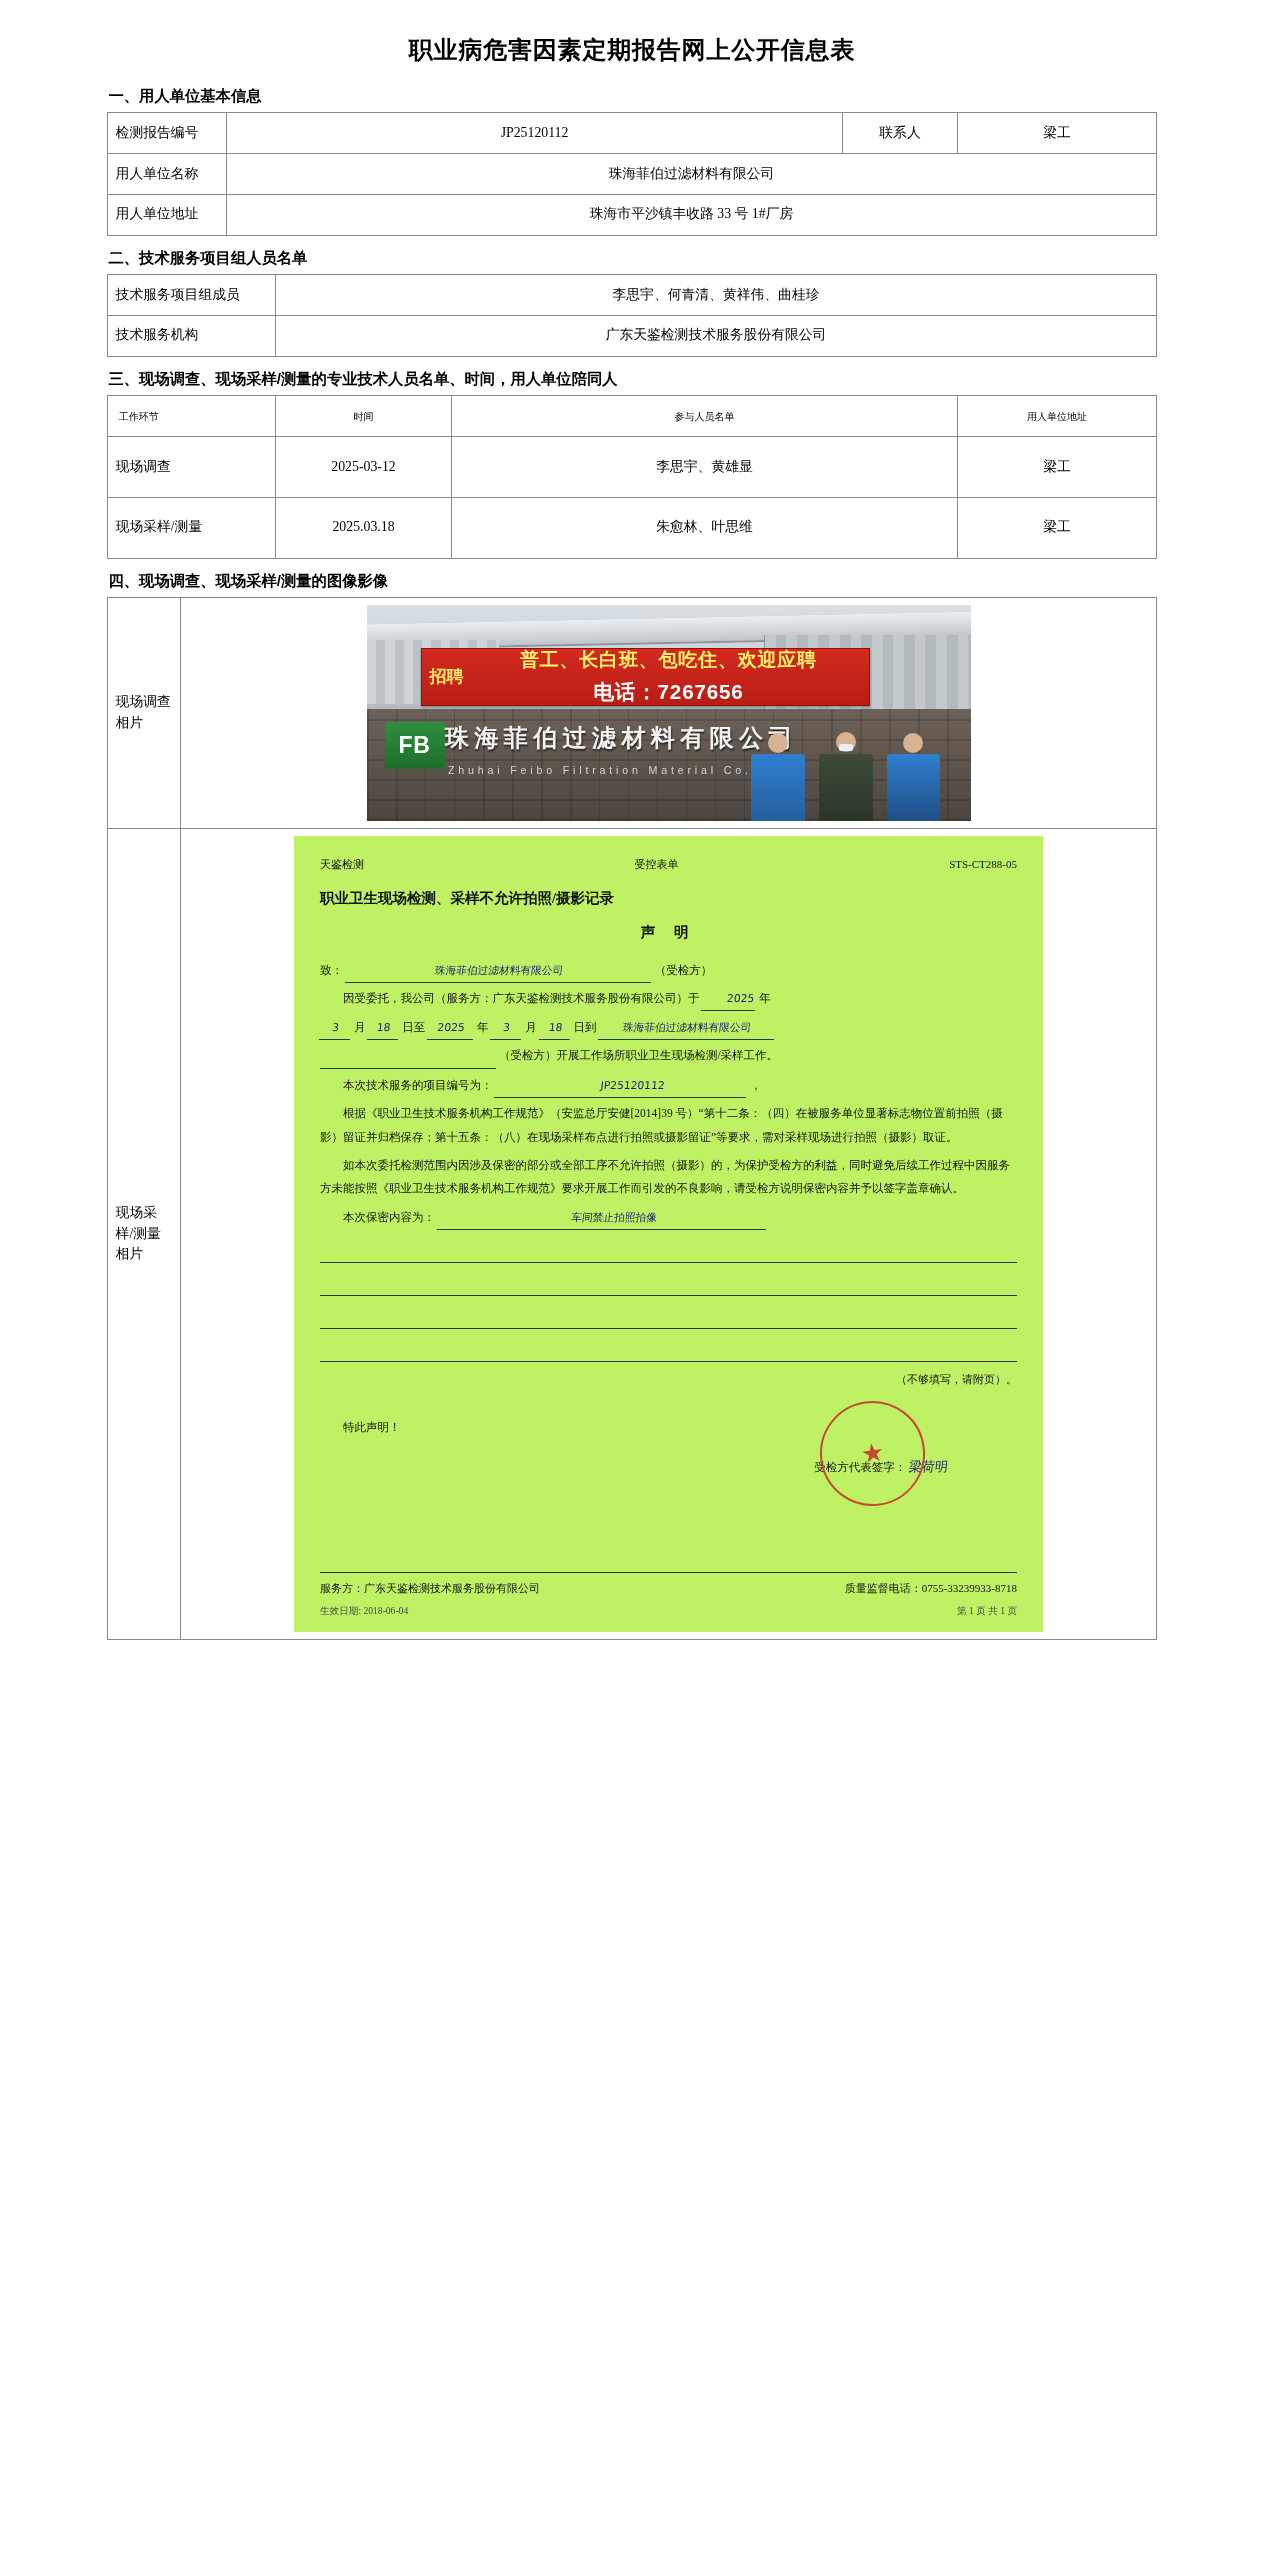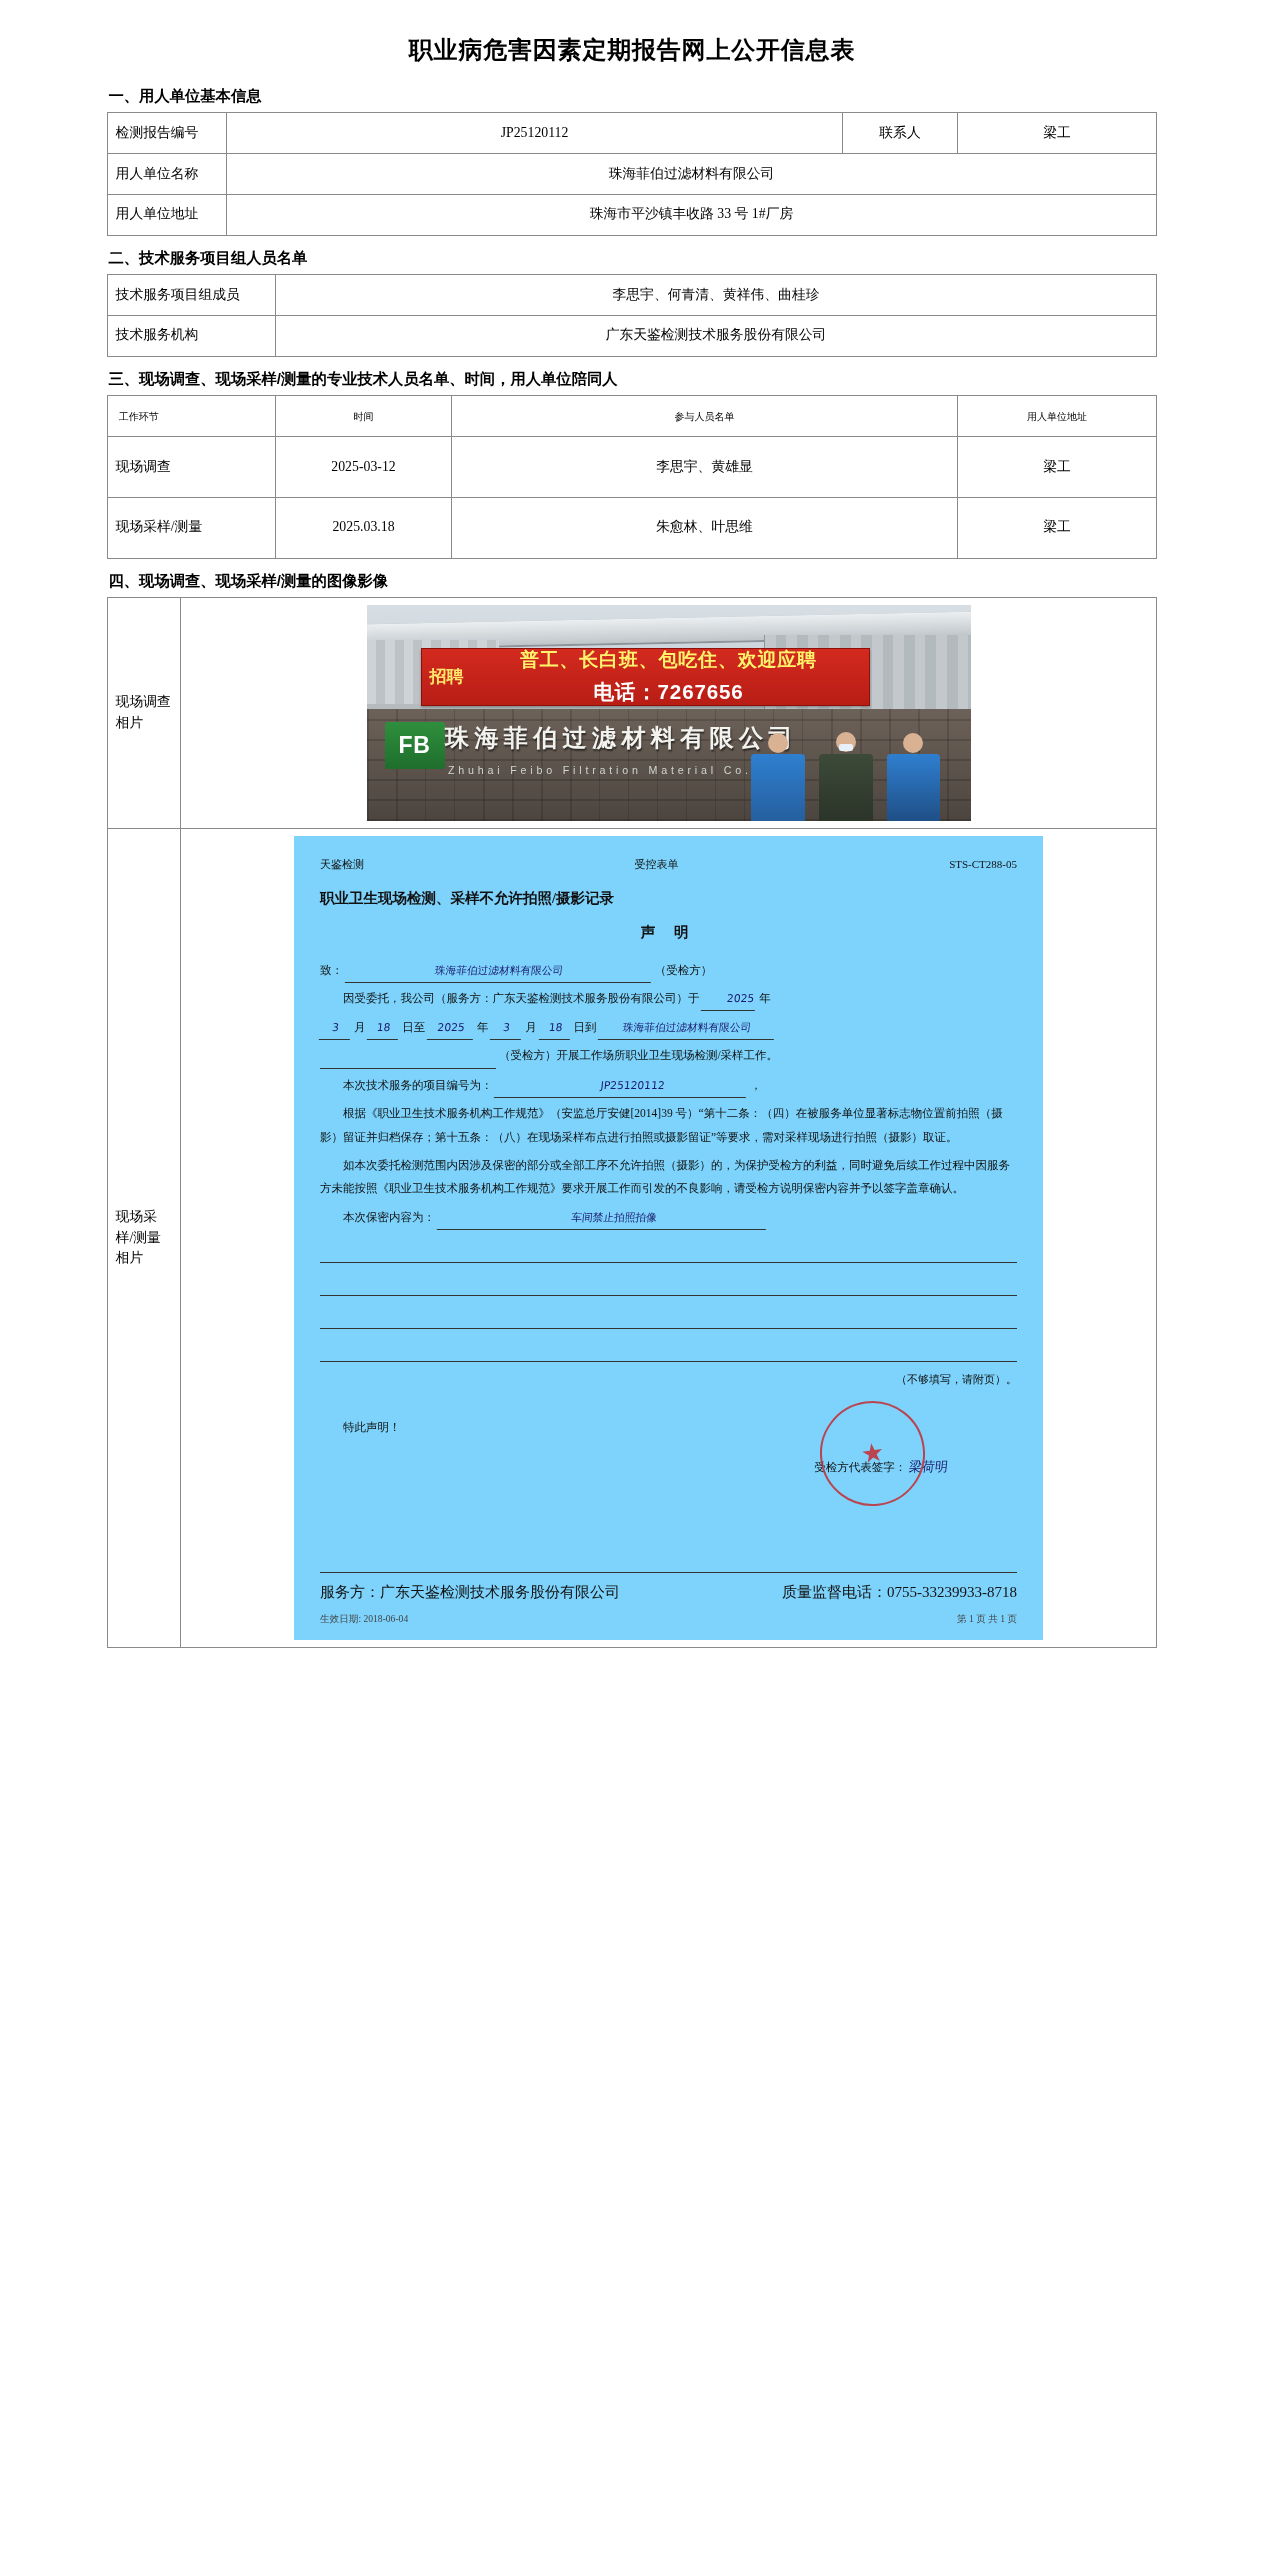--- a/index.html
+++ b/index.html
@@ -176,21 +176,21 @@
   .p-b .head { background:#d8b293; }
   .p-c { left: 70%; }
   .p-c .body { background: linear-gradient(#2f7fd0,#1f4f86); }
   .mask { width: 13.8px; height: 6.9px; background: #e8f1fb; border-radius: 2.3px; margin: -9.2px auto 3.1px; position: relative; z-index: 2;}
 
   
   .photo2 {
     width: 100%;
     max-width: 749px;
     margin: 0 auto;
-    background: #7dd3fc;
+    background: #bef264;
     padding: 17px 26px 12.2px 26px;
     box-sizing: border-box;
     font-size: 11.5px;
     line-height: 2.0;
     color: #111;
     text-align: left;
     position: relative;
   }
   .f-top {
     display: flex;
@@ -238,21 +238,21 @@
     text-align: center;
     transform: rotate(-8deg);
   }
   .stamp .star { font-size: 26px; }
   .f-foot {
     border-top: 0.8px solid #333;
     margin-top: 92px;
     padding-top: 4.6px;
     display: flex;
     justify-content: space-between;
-    font-size: 15px;
+    font-size: 11px;
   }
   .f-foot2 {
     display: flex;
     justify-content: space-between;
     font-size: 9.6px;
     color: #444;
     margin-top: 1.5px;
   }
 </style>
 </head>

